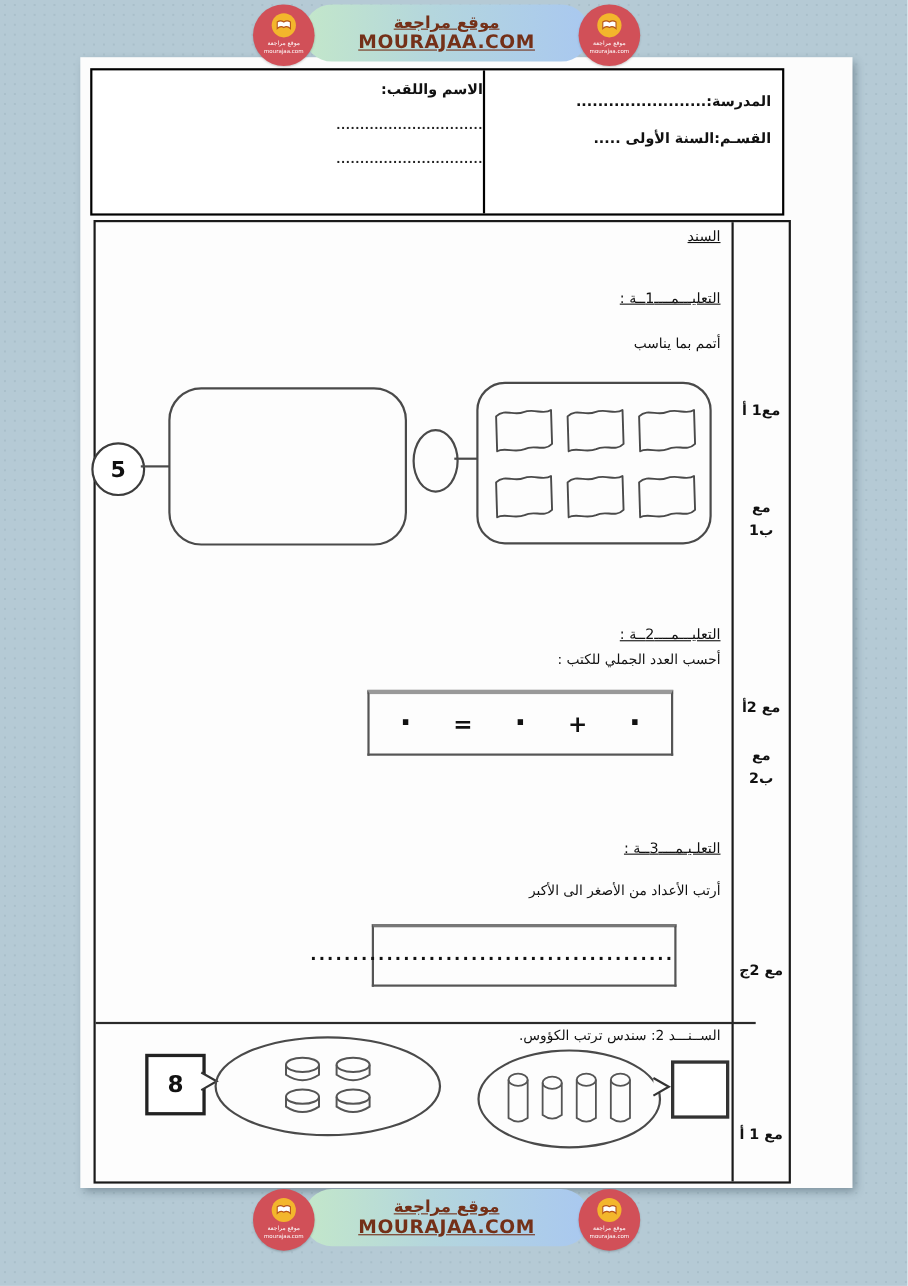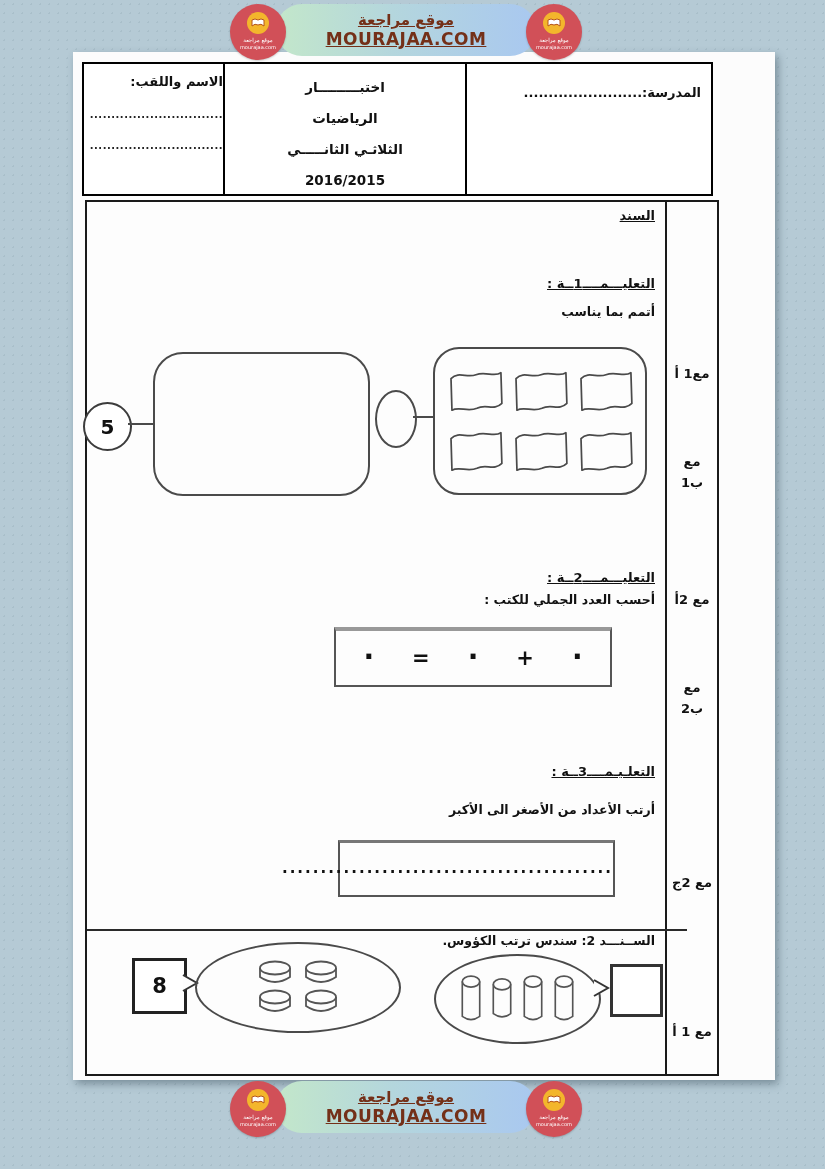--- a/index.html
+++ b/index.html
@@ -19,34 +19,34 @@
     display:flex;align-items:center;justify-content:center;}
   .logo .t1{font-size:5.5px;color:#fff;margin-top:3px;line-height:1.2;}
   .logo .t2{font-size:5px;color:#fff;line-height:1.2;}
   
   .page{position:absolute;left:73px;top:52px;width:702px;height:1028px;background:#fcfcfc;
     box-shadow:3px 4px 8px rgba(50,70,85,.45);}
   
   .hdr{position:absolute;left:9px;top:10px;width:631px;height:134px;border:2px solid #000;
     display:flex;direction:rtl;box-sizing:border-box;background:#fff;}
   .hdr .cell{box-sizing:border-box;color:#111;}
-  .cell-school{width:246px;border-left:2px solid #000;padding:12px 10px 0 4px;text-align:right;
+  .cell-school{width:272px;border-left:2px solid #000;padding:12px 10px 0 4px;text-align:right;
     font-size:13px;font-weight:bold;line-height:2.6;}
   .cell-exam{width:242px;border-left:2px solid #000;text-align:center;font-size:13.5px;
     font-weight:bold;padding-top:8px;line-height:2.3;}
   .cell-name{flex:1;font-size:13px;font-weight:bold;padding-top:10px;}
   .cell-name .dots{font-size:10px;letter-spacing:.5px;margin-top:20px;color:#222;}
   
   .cbox{position:absolute;left:12px;top:148px;width:630px;height:872px;border:2px solid #1a1a1a;
     box-sizing:content-box;background:#fdfdfd;}
   .mdiv{position:absolute;right:50px;top:0;bottom:0;width:2px;background:#1a1a1a;}
   .m-label{position:absolute;right:2px;width:46px;text-align:center;font-size:13px;font-weight:bold;
     color:#111;white-space:pre-line;line-height:1.6;}
   .cmain{position:absolute;left:0;top:0;right:52px;bottom:0;direction:rtl;}
-  .tline{position:absolute;right:10px;color:#111;font-weight:bold;white-space:nowrap;}
+  .tline{position:absolute;right:10px;color:#111;font-weight:normal;white-space:nowrap;}
   .uline{text-decoration:underline;}
   .f13{font-size:13px;} .f12{font-size:12.5px;}
   
   .circle5{position:absolute;left:-4px;top:200px;width:45px;height:45px;border:2px solid #3c3c3c;
     border-radius:50%;background:#fff;display:flex;align-items:center;justify-content:center;
     font-size:20px;font-weight:bold;color:#111;}
   .conn{position:absolute;height:2px;background:#4a4a4a;}
   .rect-big{position:absolute;left:66px;top:150px;width:213px;height:140px;border:2px solid #4a4a4a;border-radius:30px;}
   .ell-mid{position:absolute;left:288px;top:188px;width:38px;height:54px;border:2px solid #4a4a4a;border-radius:50%;}
   .rect-books{position:absolute;left:346px;top:145px;width:214px;height:148px;border:2px solid #4a4a4a;
@@ -77,53 +77,48 @@
 </head>
 <body>
 
 <div id="screen">
 
   <div class="page">
 
     <div class="hdr">
       <div class="cell cell-school">
         <div>المدرسة:........................</div>
-      </div>
-      <div class="cell cell-exam">
-        <div>اختبـــــــــار</div>
-        <div>الرياضيات</div>
-        <div>الثلاثـي الثانـــــي</div>
-        <div>2016/2015</div>
+        <div>القسـم:السنة الأولى .....</div>
       </div>
       <div class="cell cell-name">
         <div>الاسم واللقب:</div>
         <div class="dots">...............................</div>
         <div class="dots">...............................</div>
       </div>
     </div>
 
     <div class="cbox">
       <div class="mdiv"></div>
 
       <div class="m-label" style="top:162px">مع1 أ</div>
       <div class="m-label" style="top:250px">مع
 1ب</div>
-      <div class="m-label" style="top:388px">مع 2أ</div>
+      <div class="m-label" style="top:432px">مع 2أ</div>
       <div class="m-label" style="top:476px">مع
 2ب</div>
       <div class="m-label" style="top:671px">مع 2ج</div>
       <div class="m-label" style="top:820px">مع 1 أ</div>
 
       <div class="divider2"></div>
 
       <div class="cmain">
 
         <div class="tline uline f13" style="top:6px">السند</div>
 
-        <div class="tline uline f13" style="top:74px">التعليـــمــــ1ــة :</div>
+        <div class="tline uline f13" style="top:62px">التعليـــمــــ1ــة :</div>
         <div class="tline f12" style="top:102px">أتمم بما يناسب</div>
 
         <div class="circle5">
           <span>5</span>
         </div>
         <div class="conn" style="left:41px;top:221px;width:26px"></div>
         <div class="rect-big"></div>
         <div class="ell-mid"></div>
         <div class="conn" style="left:326px;top:214px;width:21px"></div>
         <div class="rect-books">

